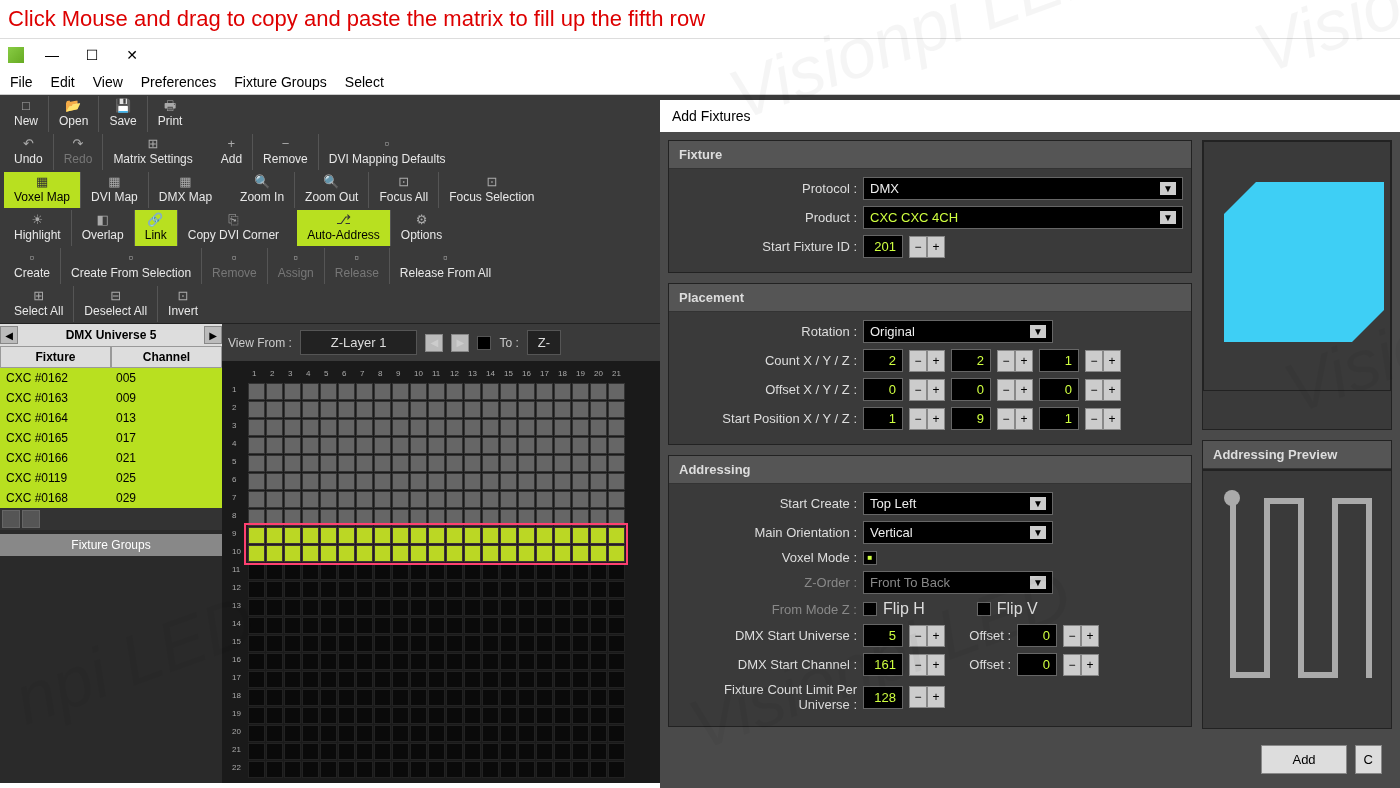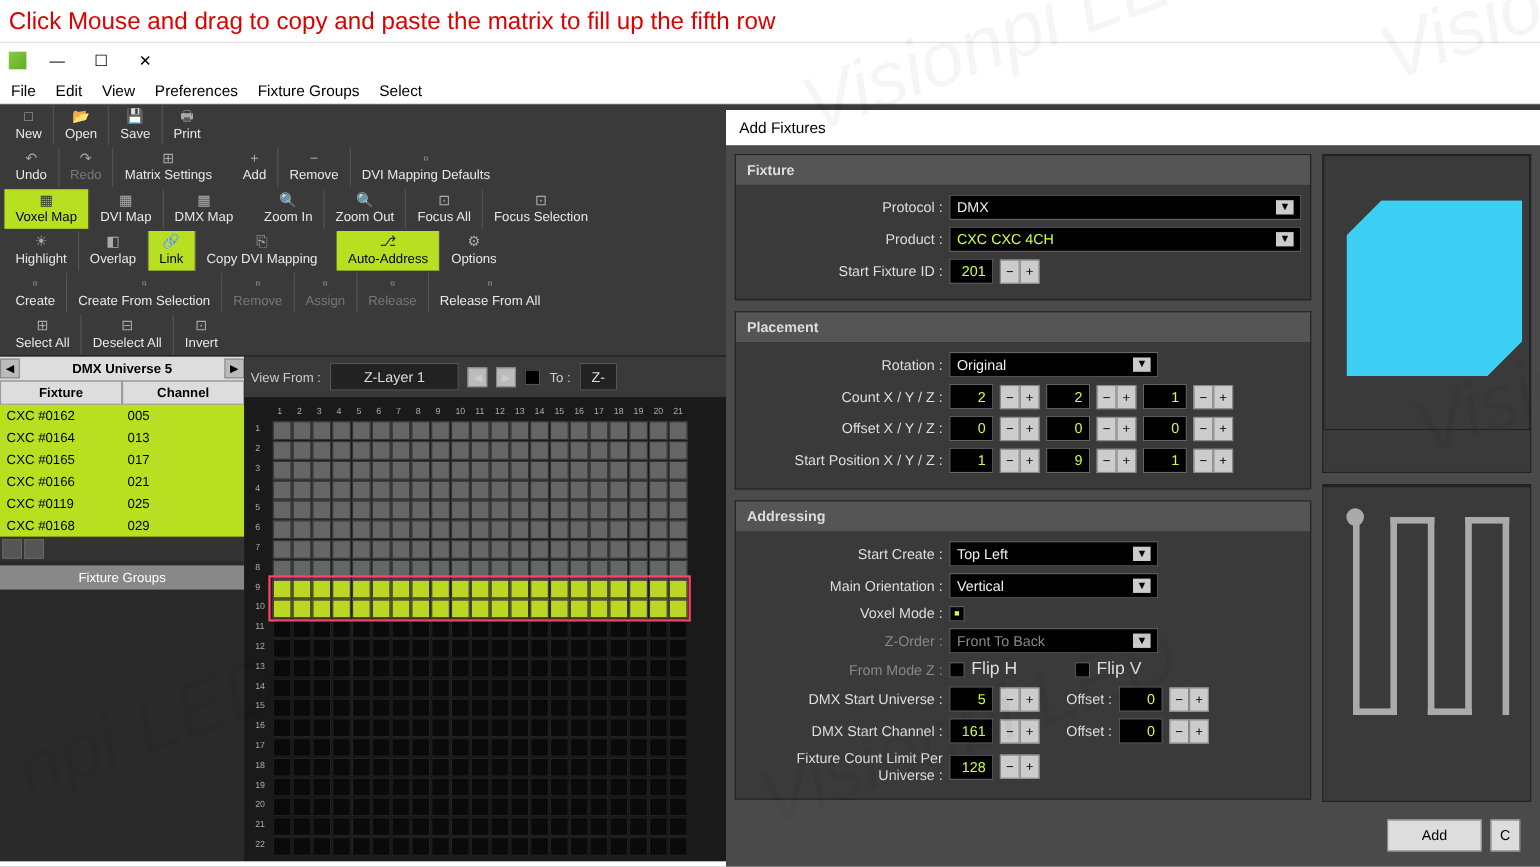--- a/index.html
+++ b/index.html
@@ -196,21 +196,21 @@
         <div class="tbtn">
             <span class="ico">◧</span>
             <span>Overlap</span>
           </div>
         <div class="tbtn active">
             <span class="ico">🔗</span>
             <span>Link</span>
           </div>
         <div class="tbtn">
             <span class="ico">⎘</span>
-            <span>Copy DVI Mapping</span>
+            <span>Copy DVI Corner</span>
           </div>
       </div>
       <div class="tgroup">
         <div class="tbtn active">
             <span class="ico">⎇</span>
             <span>Auto-Address</span>
           </div>
         <div class="tbtn">
             <span class="ico">⚙</span>
             <span>Options</span>
@@ -271,20 +271,24 @@
         <div class="navbtn">▶</div>
       </div>
       <div class="thead">
         <div>Fixture</div>
           <div>Channel</div>
       </div>
       <div class="tbody" id="fixture-rows">
           <div class="drow">
             <div class="c1">CXC #0162</div>
             <div class="c2">005</div>
+          </div>
+          <div class="drow">
+            <div class="c1">CXC #0163</div>
+            <div class="c2">009</div>
           </div>
           <div class="drow">
             <div class="c1">CXC #0164</div>
             <div class="c2">013</div>
           </div>
           <div class="drow">
             <div class="c1">CXC #0165</div>
             <div class="c2">017</div>
           </div>
           <div class="drow">
@@ -1006,20 +1010,21 @@
       </div>
     </div>
 
     <div class="rp-right">
       <div class="section" style="flex:0 0 290px">
         <div class="preview-box" style="height:250px">
           <div class="cube"></div>
         </div>
       </div>
       <div class="section" style="flex:1">
+        <div class="sec-hdr">Addressing Preview</div>
         <div class="addr-prev">
           <div class="snake">
             <div class="dot"></div>
             <div class="line" style="left:6px;top:8px;width:6px;height:180px"></div>
             <div class="line" style="left:6px;top:182px;width:40px;height:6px"></div>
             <div class="line" style="left:40px;top:8px;width:6px;height:180px"></div>
             <div class="line" style="left:40px;top:8px;width:40px;height:6px"></div>
             <div class="line" style="left:74px;top:8px;width:6px;height:180px"></div>
             <div class="line" style="left:74px;top:182px;width:40px;height:6px"></div>
             <div class="line" style="left:108px;top:8px;width:6px;height:180px"></div>

